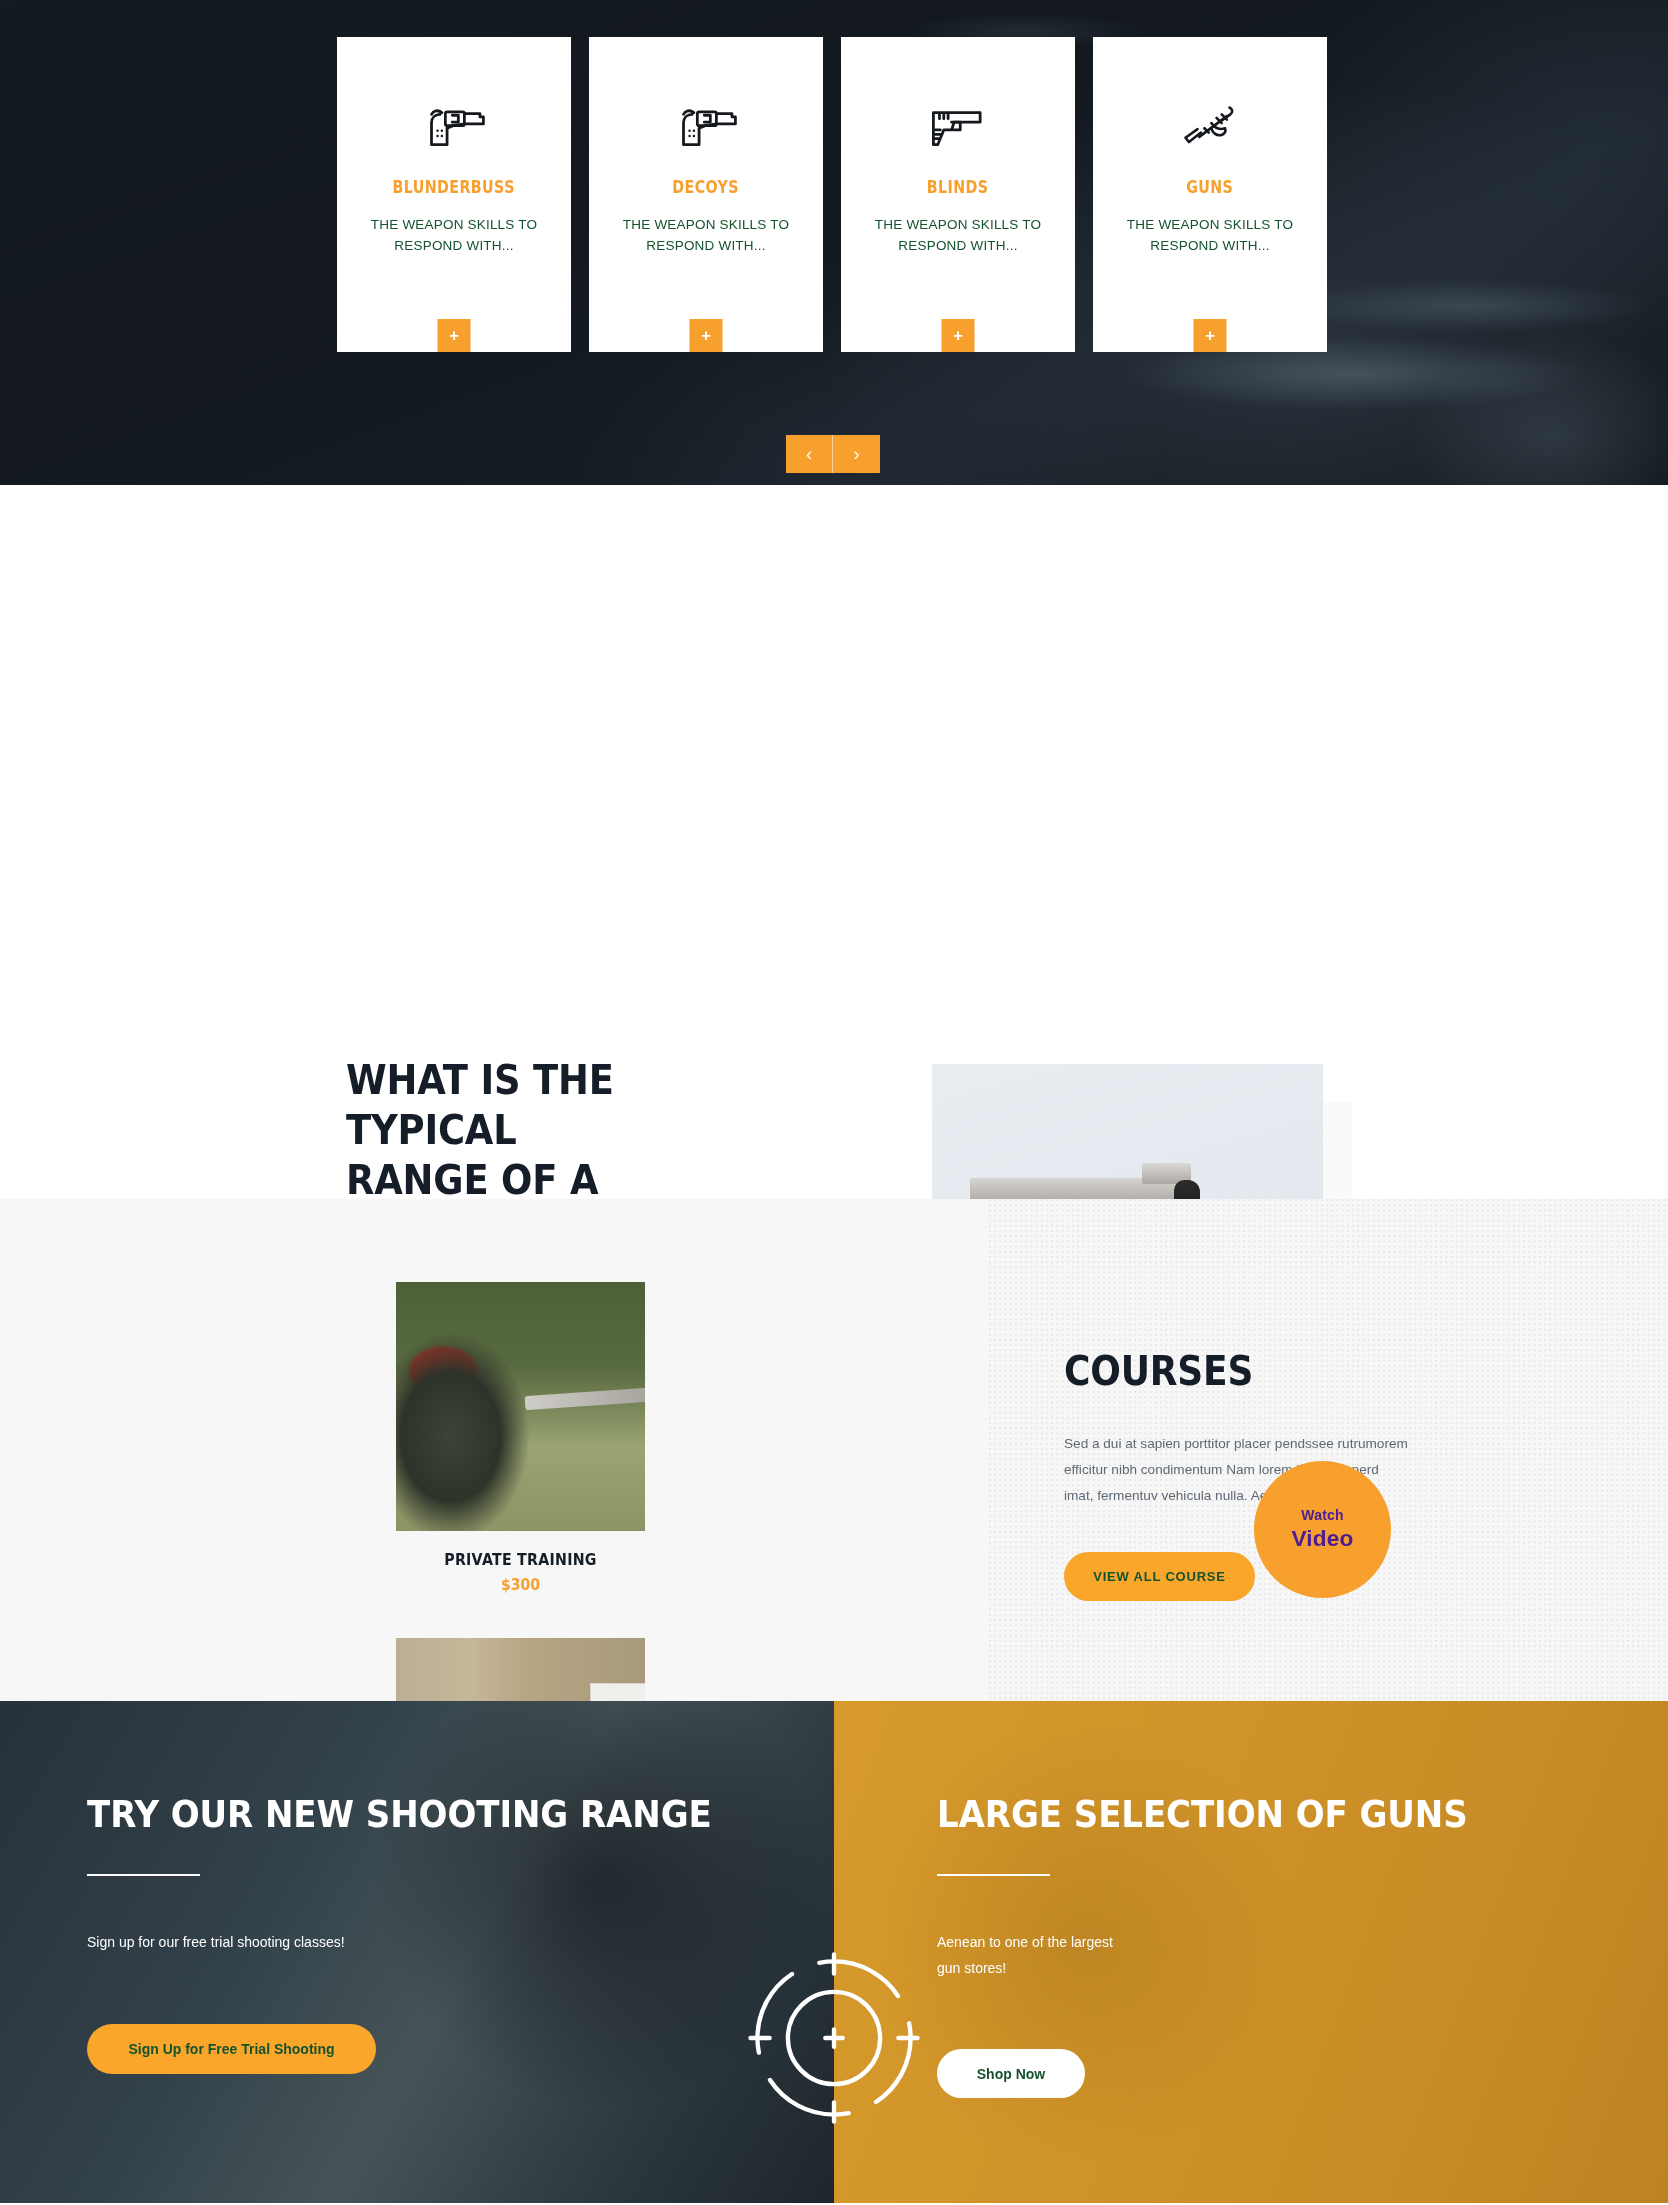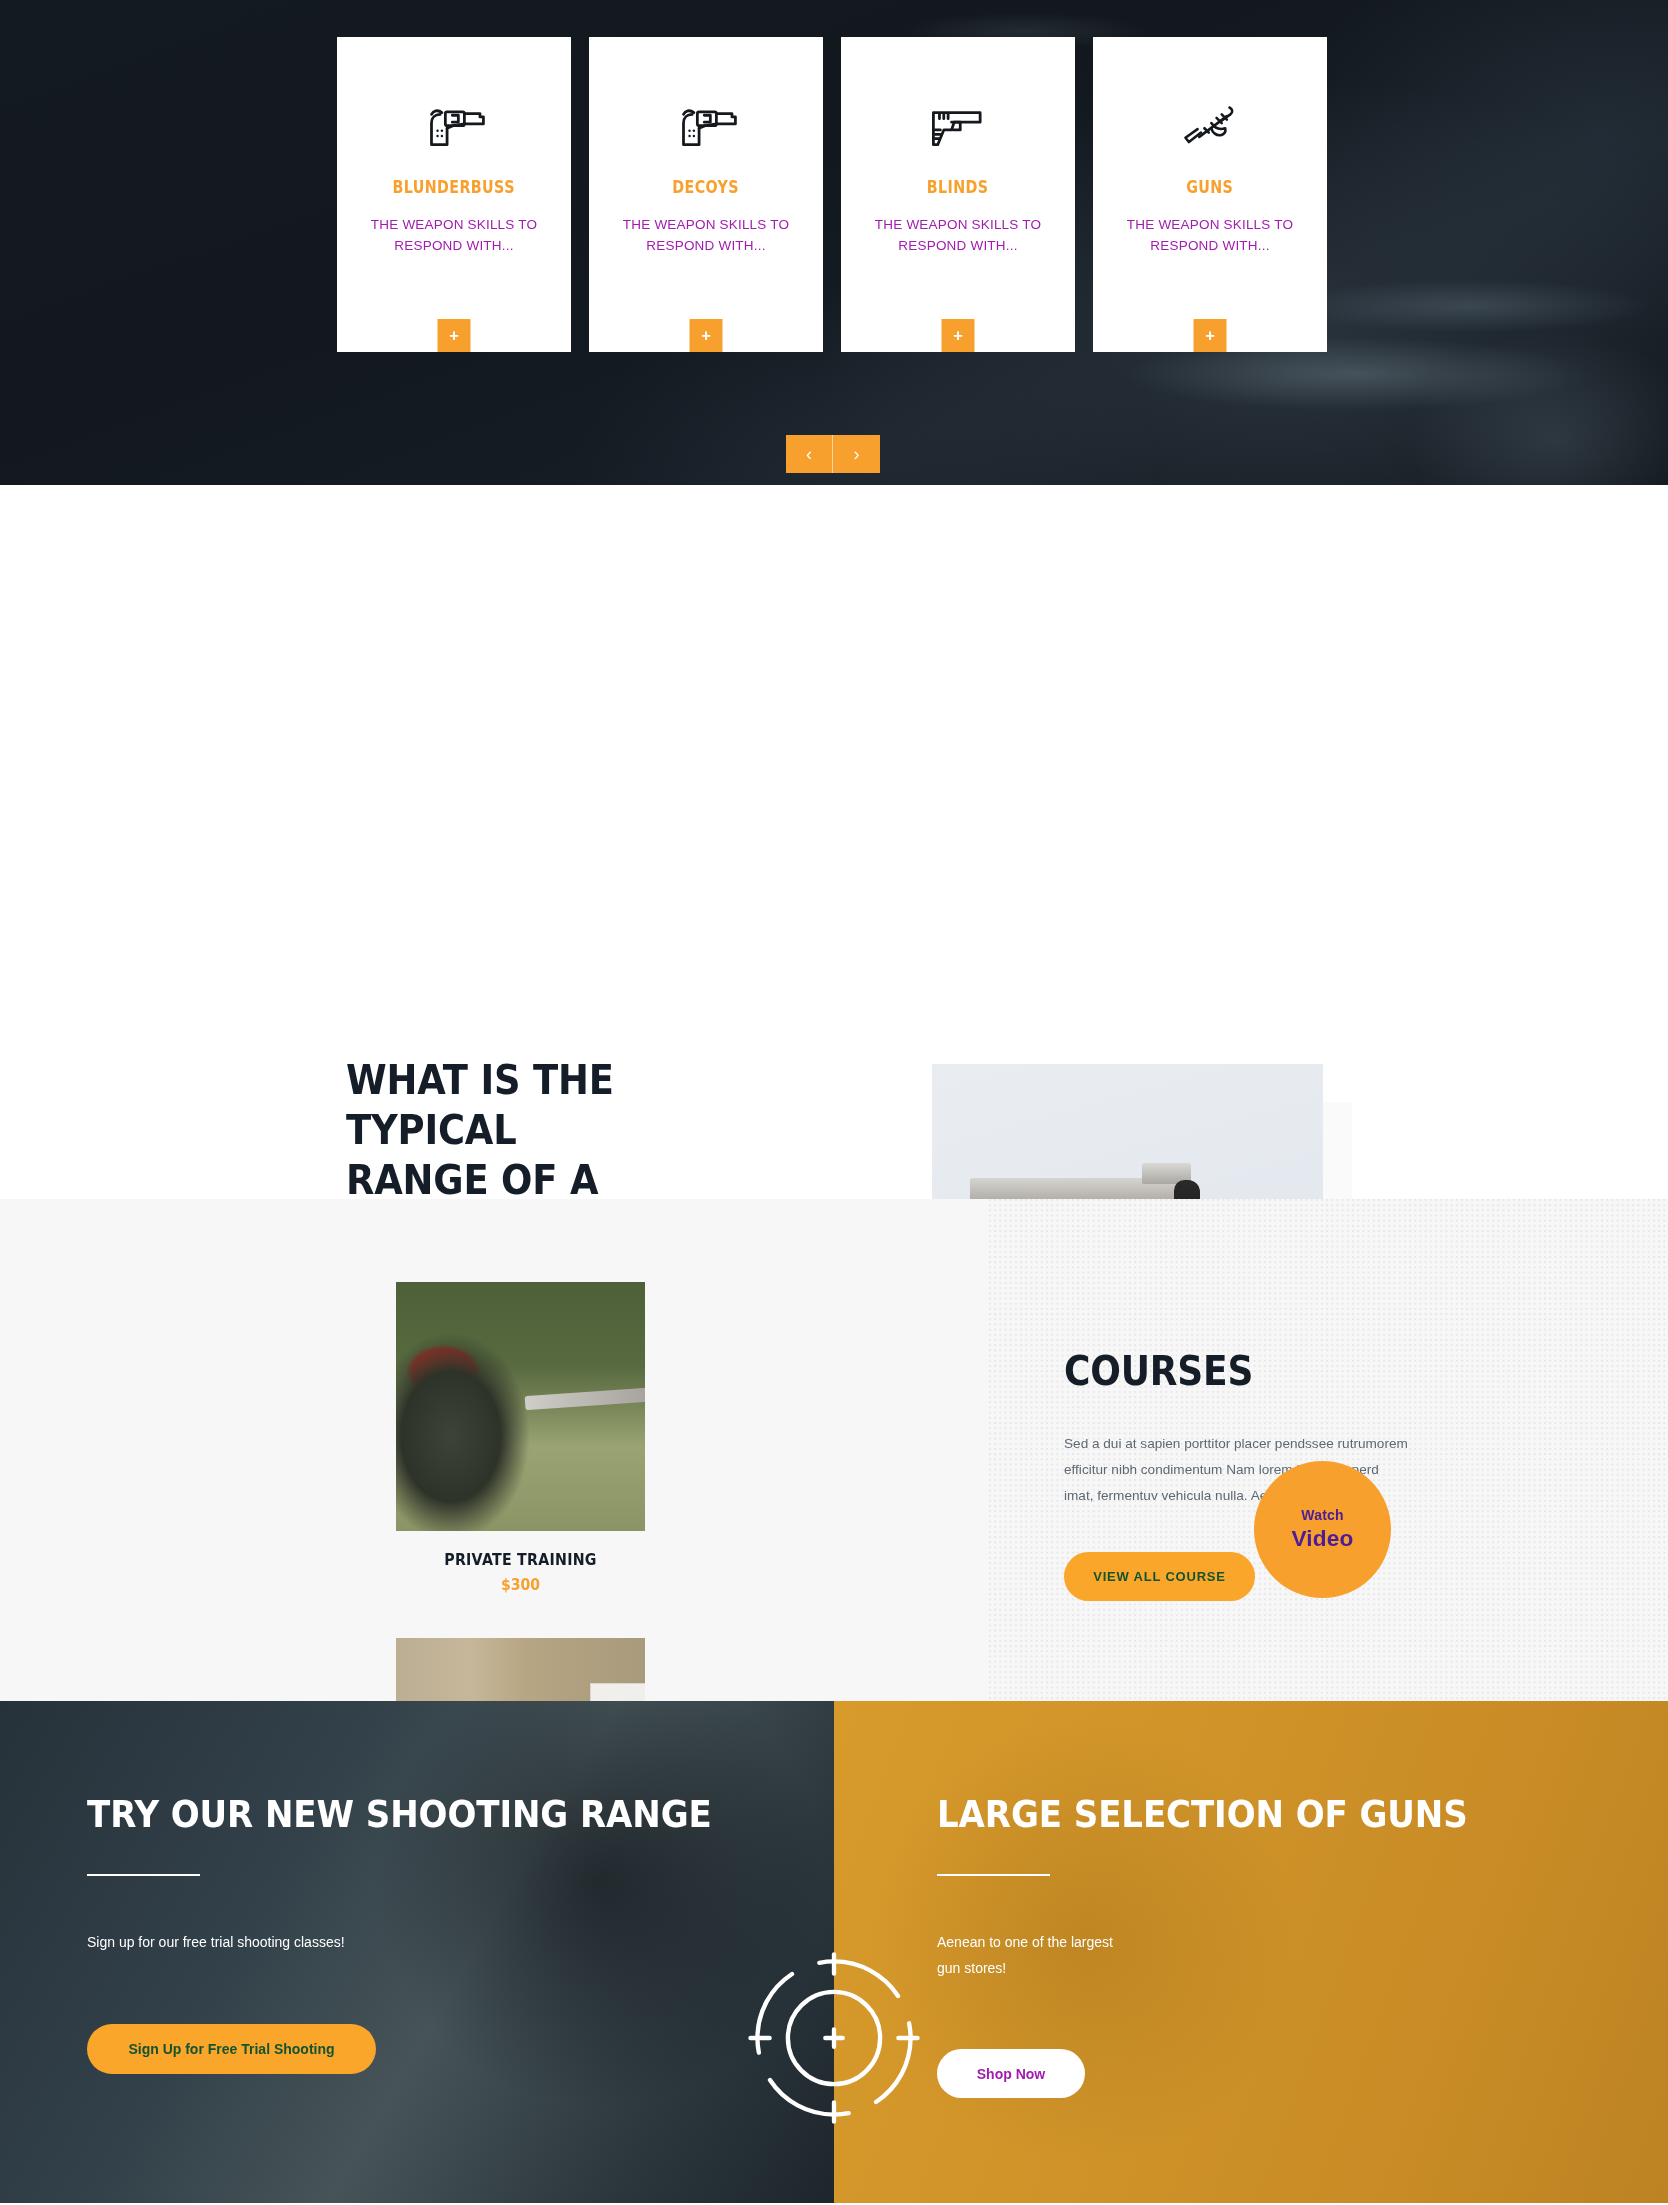--- a/index.html
+++ b/index.html
@@ -58,21 +58,21 @@
     letter-spacing: 0.5px;
     color: #f7a02e;
     transform: scaleX(0.82);
   }
   .wcard-desc {
     margin-top: 16.5px;
     width: 187px;
     text-align: center;
     font-size: 13.5px;
     line-height: 1.62;
-    color: #a21caf;
+    color: #14532d;
     letter-spacing: 0.2px;
   }
   .wcard-plus {
     position: absolute;
     left: 50%; transform: translateX(-50%);
     bottom: 0;
     width: 33px; height: 33px;
     background: #f7a02e;
     color: #fff;
     font-size: 16.5px;
@@ -422,21 +422,21 @@
   .cta-btn-orange {
     margin-top: 68px;
     width: 289px; height: 50px;
     font-size: 14px;
     font-weight: 700;
   }
   .cta-btn-white {
     margin-top: 68px;
     width: 148px; height: 49px;
     background: #ffffff;
-    color: #a21caf;
+    color: #14532d;
     font-size: 14px;
     font-weight: 700;
   }
   .crosshair {
     position: absolute;
     left: 747px; top: 1951px;
     width: 174px; height: 174px;
     z-index: 6;
     pointer-events: none;
   }

